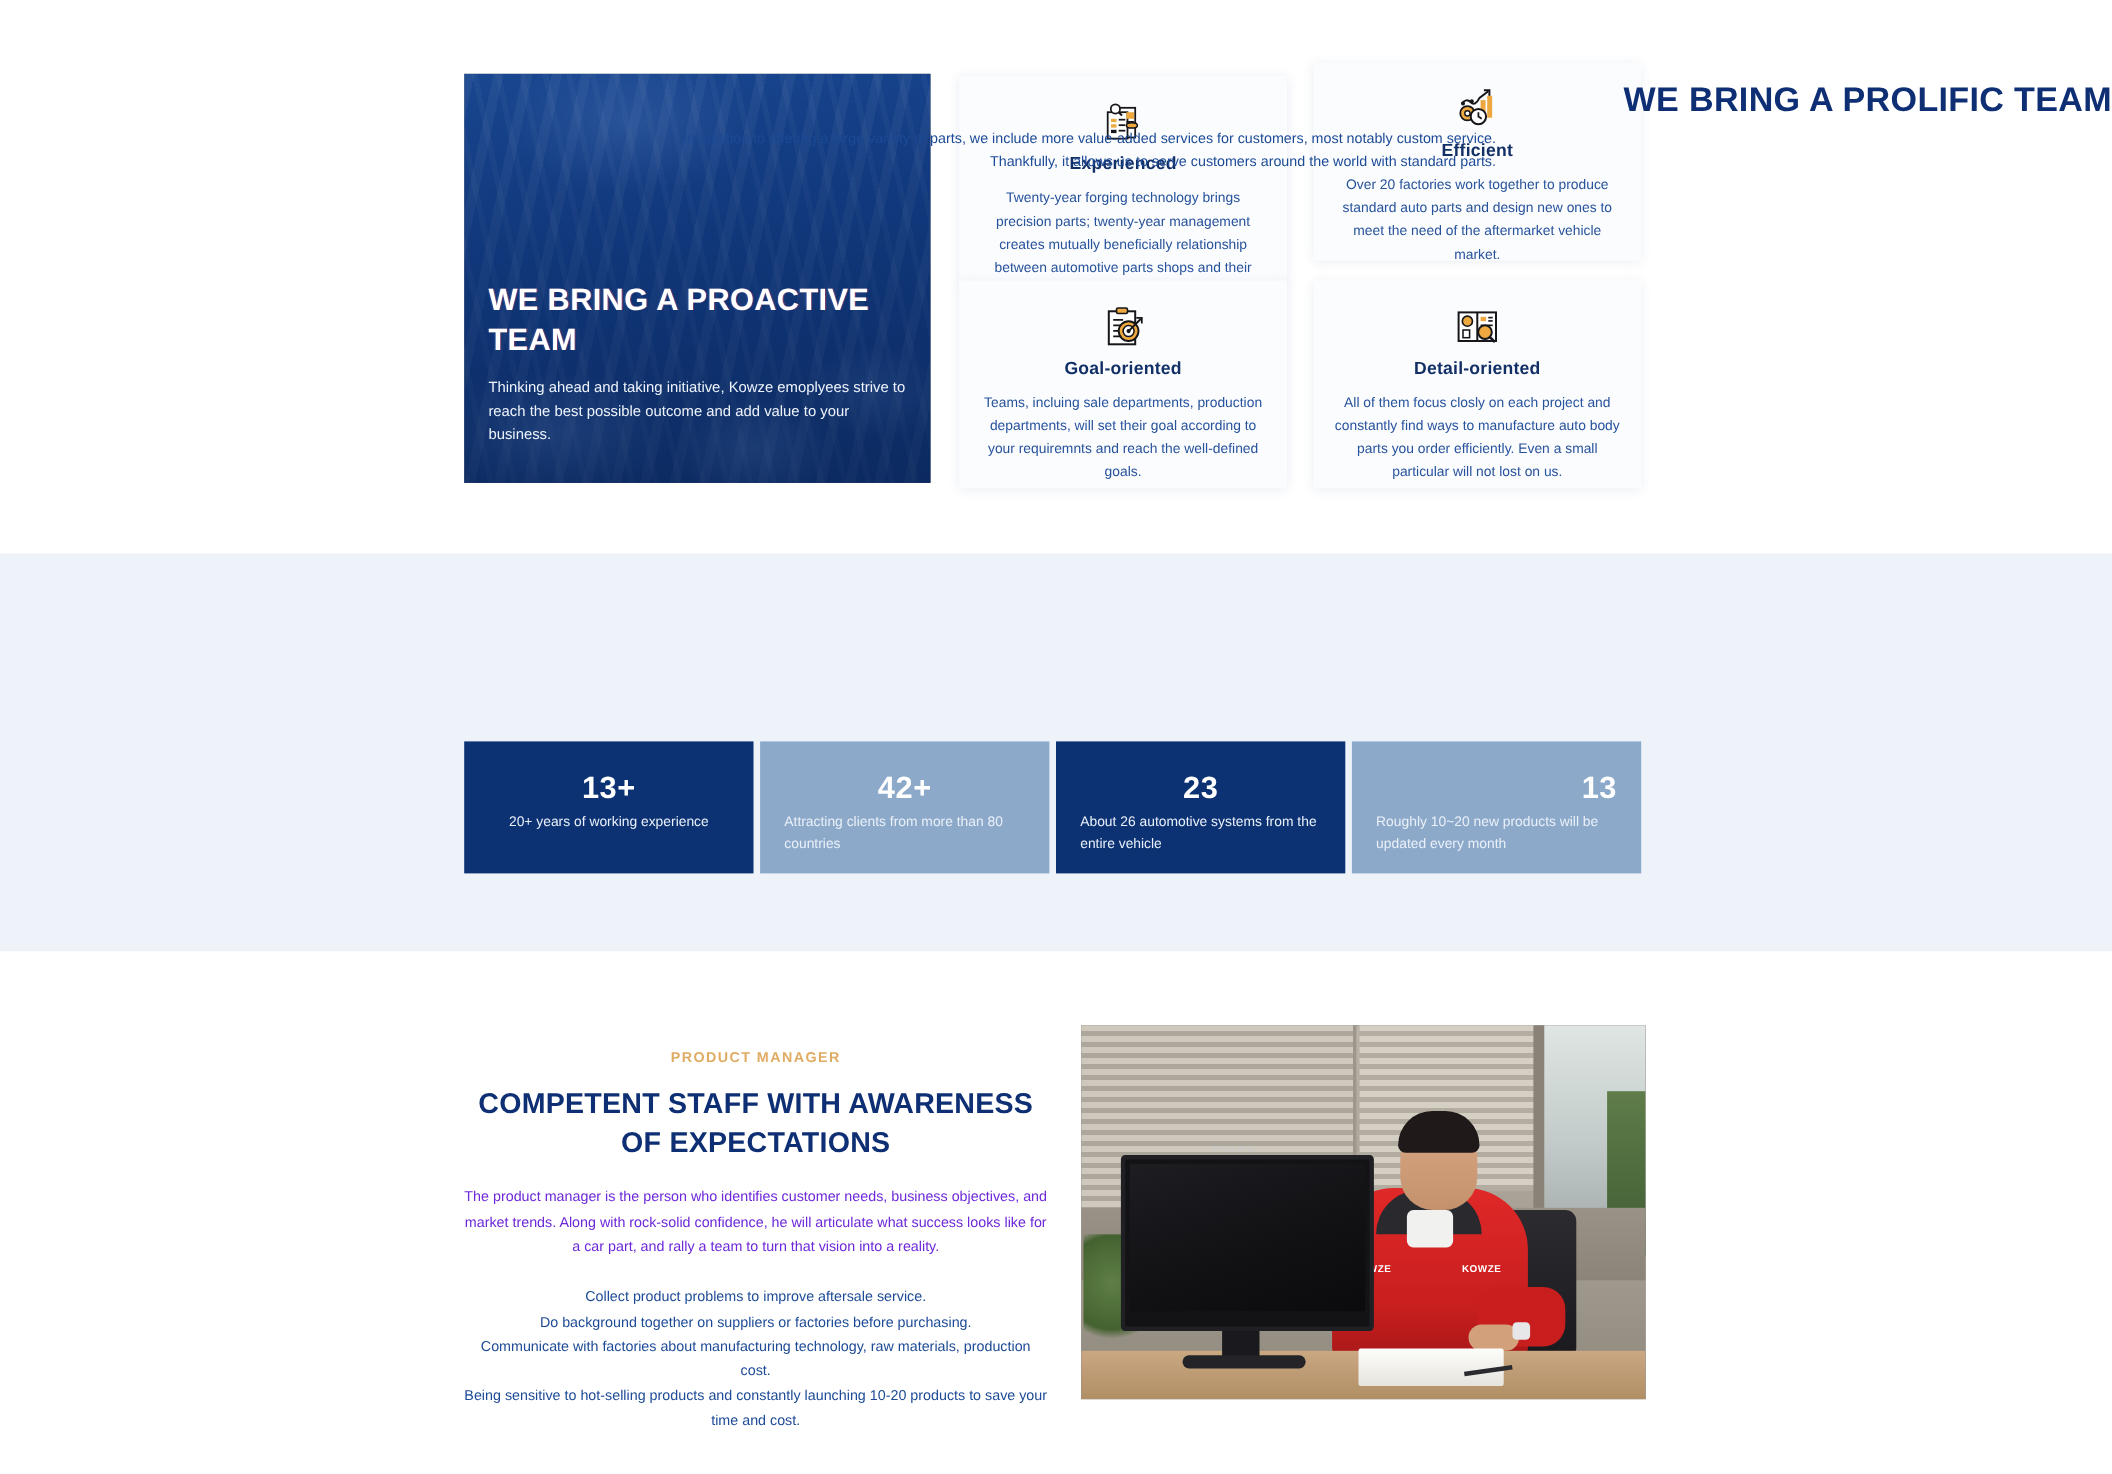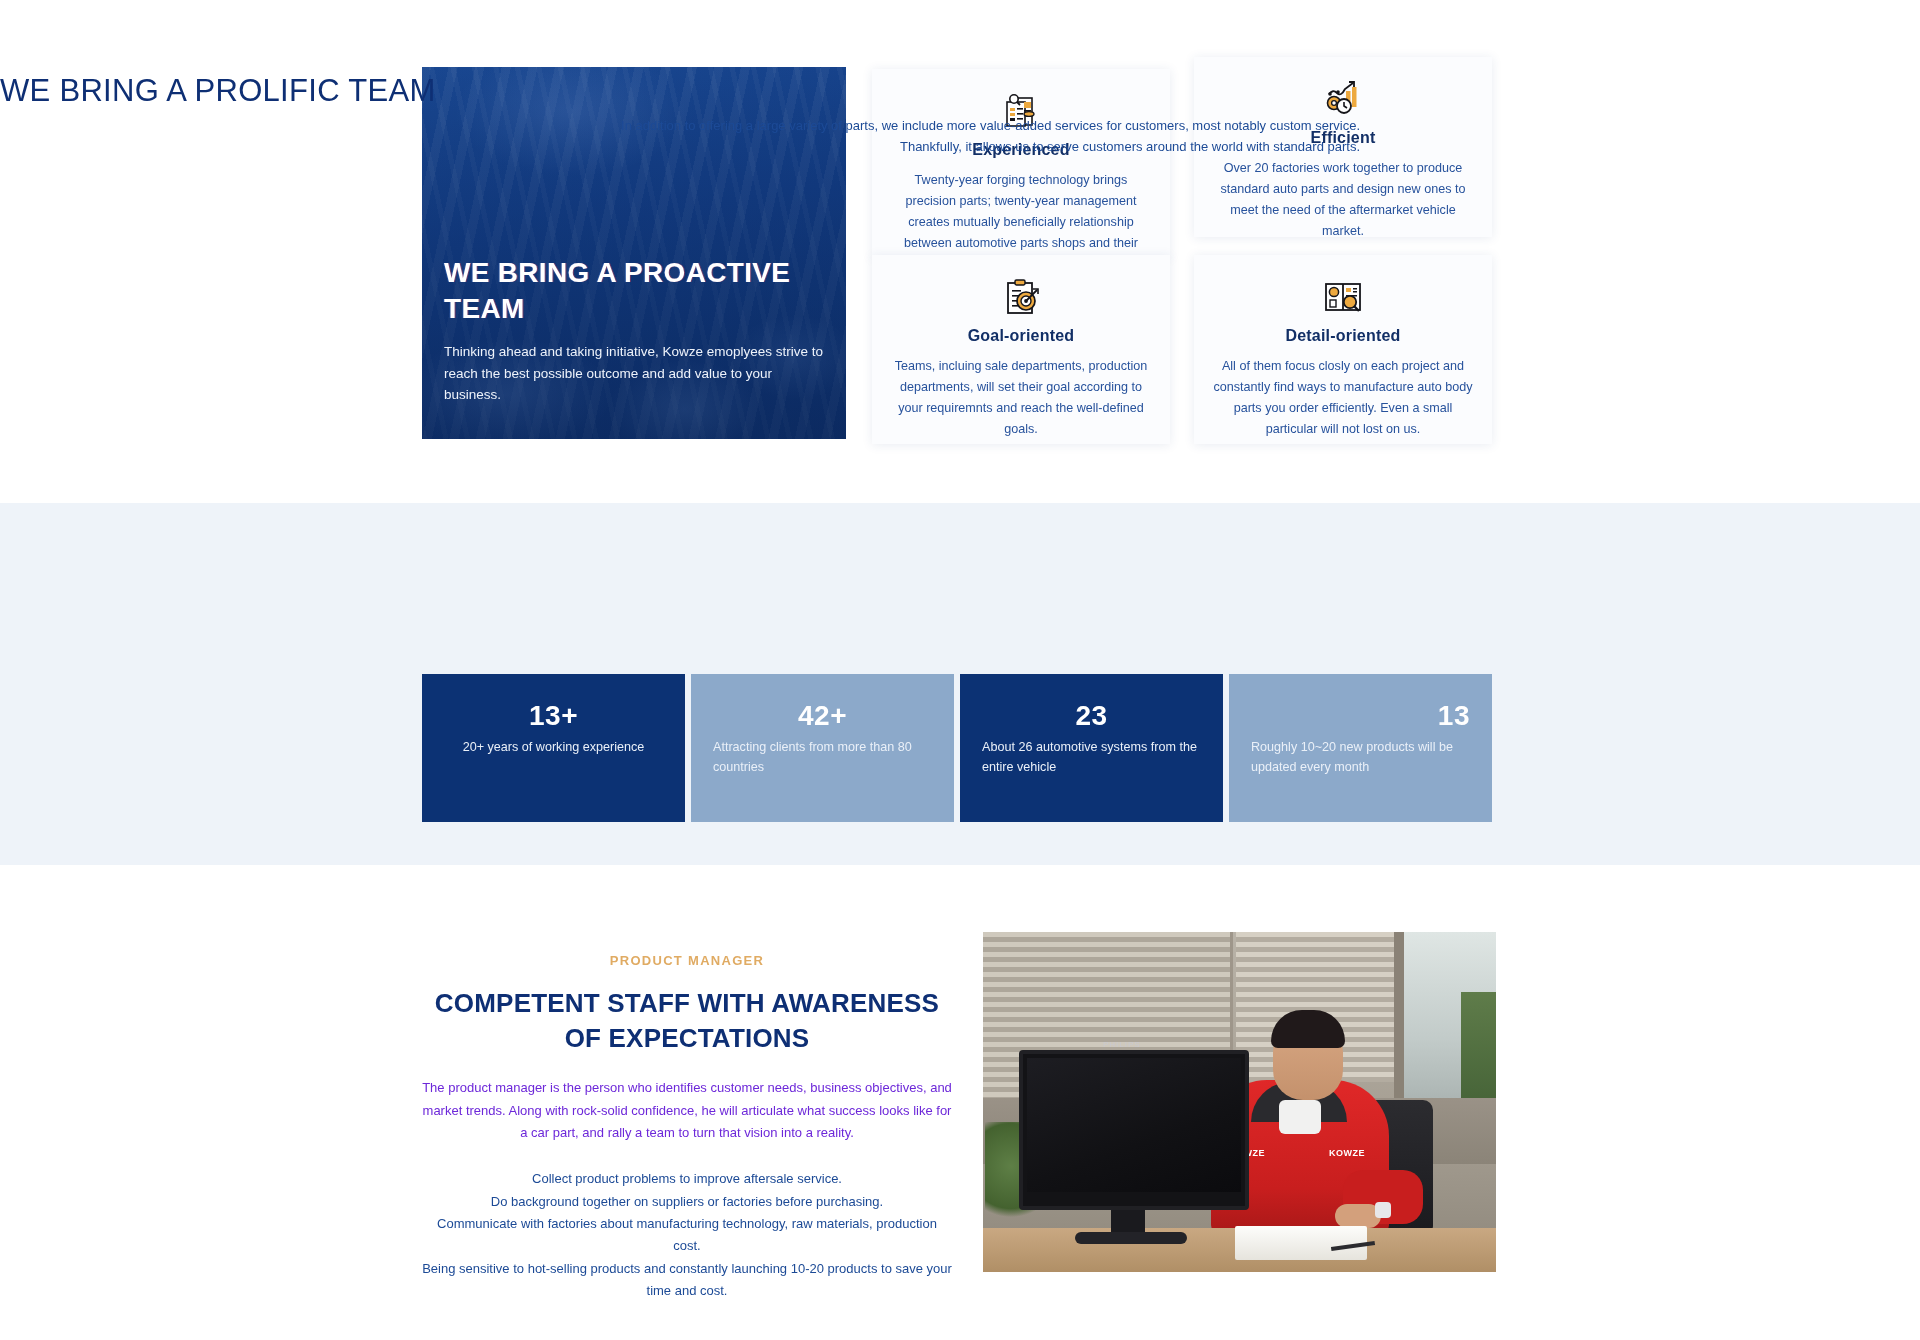--- a/index.html
+++ b/index.html
@@ -78,29 +78,29 @@
     margin-top: 11px; font-size: 12.6px; line-height: 1.68; color: #27529c;
   }
 
   
   .sec2 {
     position: absolute; left: 0; top: 503px; width: 1920px; height: 362px;
     background: #eef3f9;
   }
   .sec2-title {
     position: absolute; left: 0; right: 0; top: 73px;
-    text-align: left; font-size: 31px; font-weight: 400;
+    text-align: right; font-size: 31px; font-weight: 700;
     color: #0e2f74; letter-spacing: .3px;
   }
   .sec2-sub {
     position: absolute; left: 560px; width: 800px; top: 116px;
     text-align: right; font-size: 13px; line-height: 1.6; color: #1c4a96;
   }
   .stats { position: absolute; left: 422px; top: 674px; width: 1076px; height: 124px; display: flex; }
-  .stat { width: 263px; height: 148px; margin-right: 6px; padding: 28px 22px 0; color: #fff; }
+  .stat { width: 263px; height: 120px; margin-right: 6px; padding: 28px 22px 0; color: #fff; }
   .stat:last-child { margin-right: 0; }
   .stat.dark  { background: #0c3274; }
   .stat.light { background: #8ca9ca; }
   .stat-num  { font-size: 28px; font-weight: 700; line-height: 1; letter-spacing: .5px; }
   .stat-lbl  { margin-top: 8px; font-size: 12.6px; line-height: 1.55; color: #eaf0f8; }
   .stat.dark .stat-num, .stat.light .stat-num { text-align: left; }
   .stat.s1 { text-align: center; }
   .stat.s1 .stat-num { text-align: center; }
   .stat.s1 .stat-lbl { text-align: center; }
   .stat.s2 .stat-num { text-align: center; }

